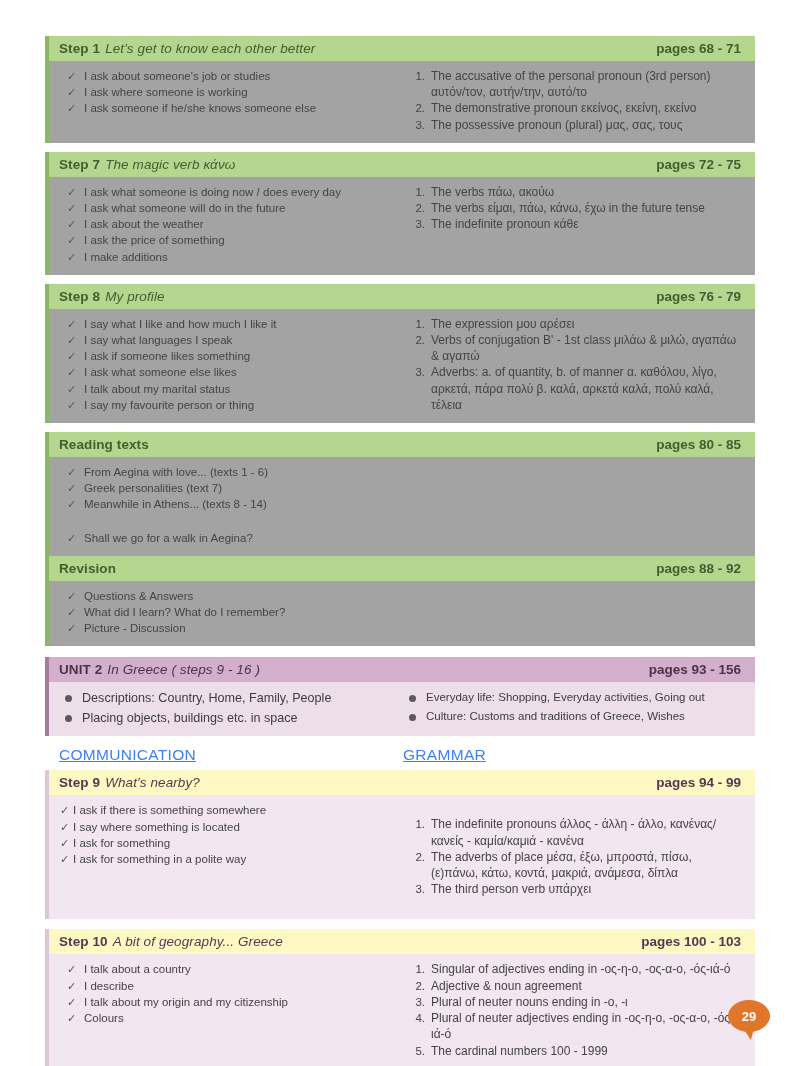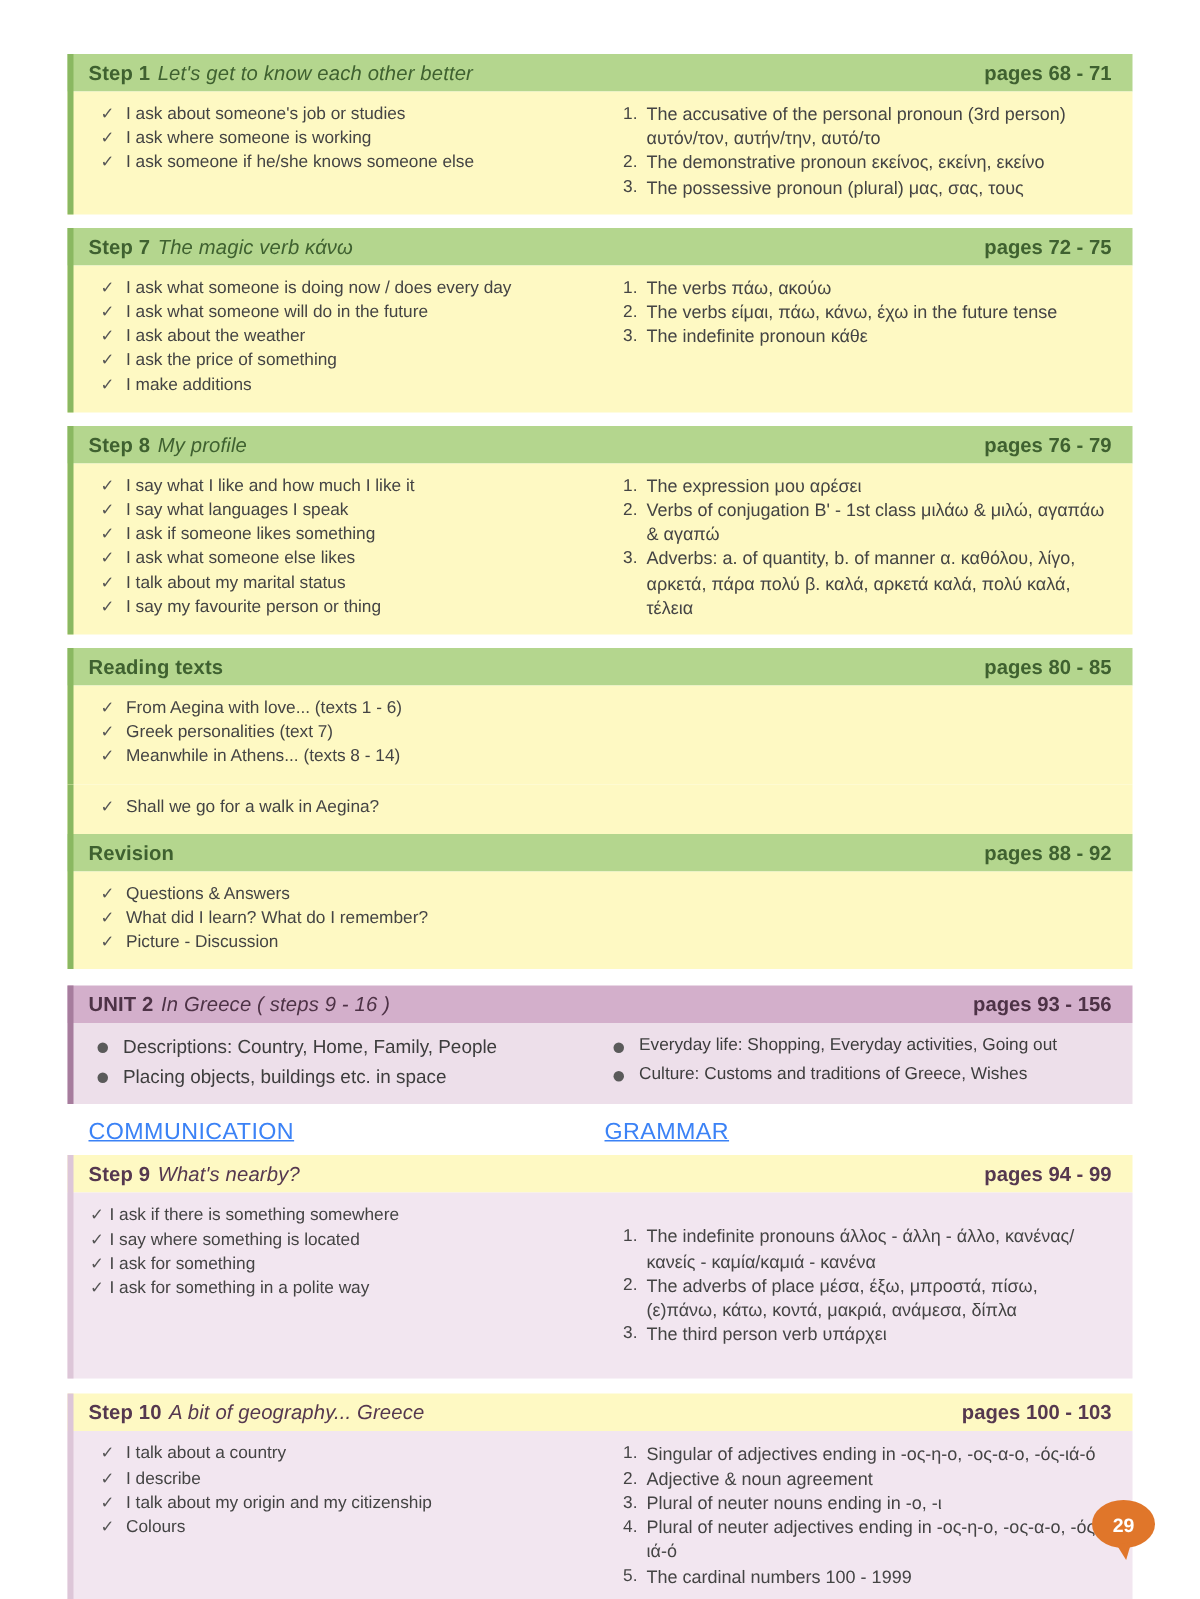--- a/index.html
+++ b/index.html
@@ -114,21 +114,21 @@
     left: 6px; top: 7px;
     width: 7px; height: 7px;
     border-radius: 50%;
     background: #5a5a5a;
   }
 
   
   .green .hdr { background: #b4d68e; }
   .green .hdr .hdr-title,
   .green .hdr .hdr-pages { color: #3f6130; }
-  .green .body2col { background: #fef9c3; }
+  .green .body2col { background: #a3a3a3; }
   .green .edge { background: #8ab861; }
 
   
   .unit .hdr { background: #d3afcb; }
   .unit .hdr .hdr-title,
   .unit .hdr .hdr-pages { color: #4d3246; }
   .unit .body2col { background: #eddfea; }
   .unit .edge { background: #a67c9d; }
 
   

